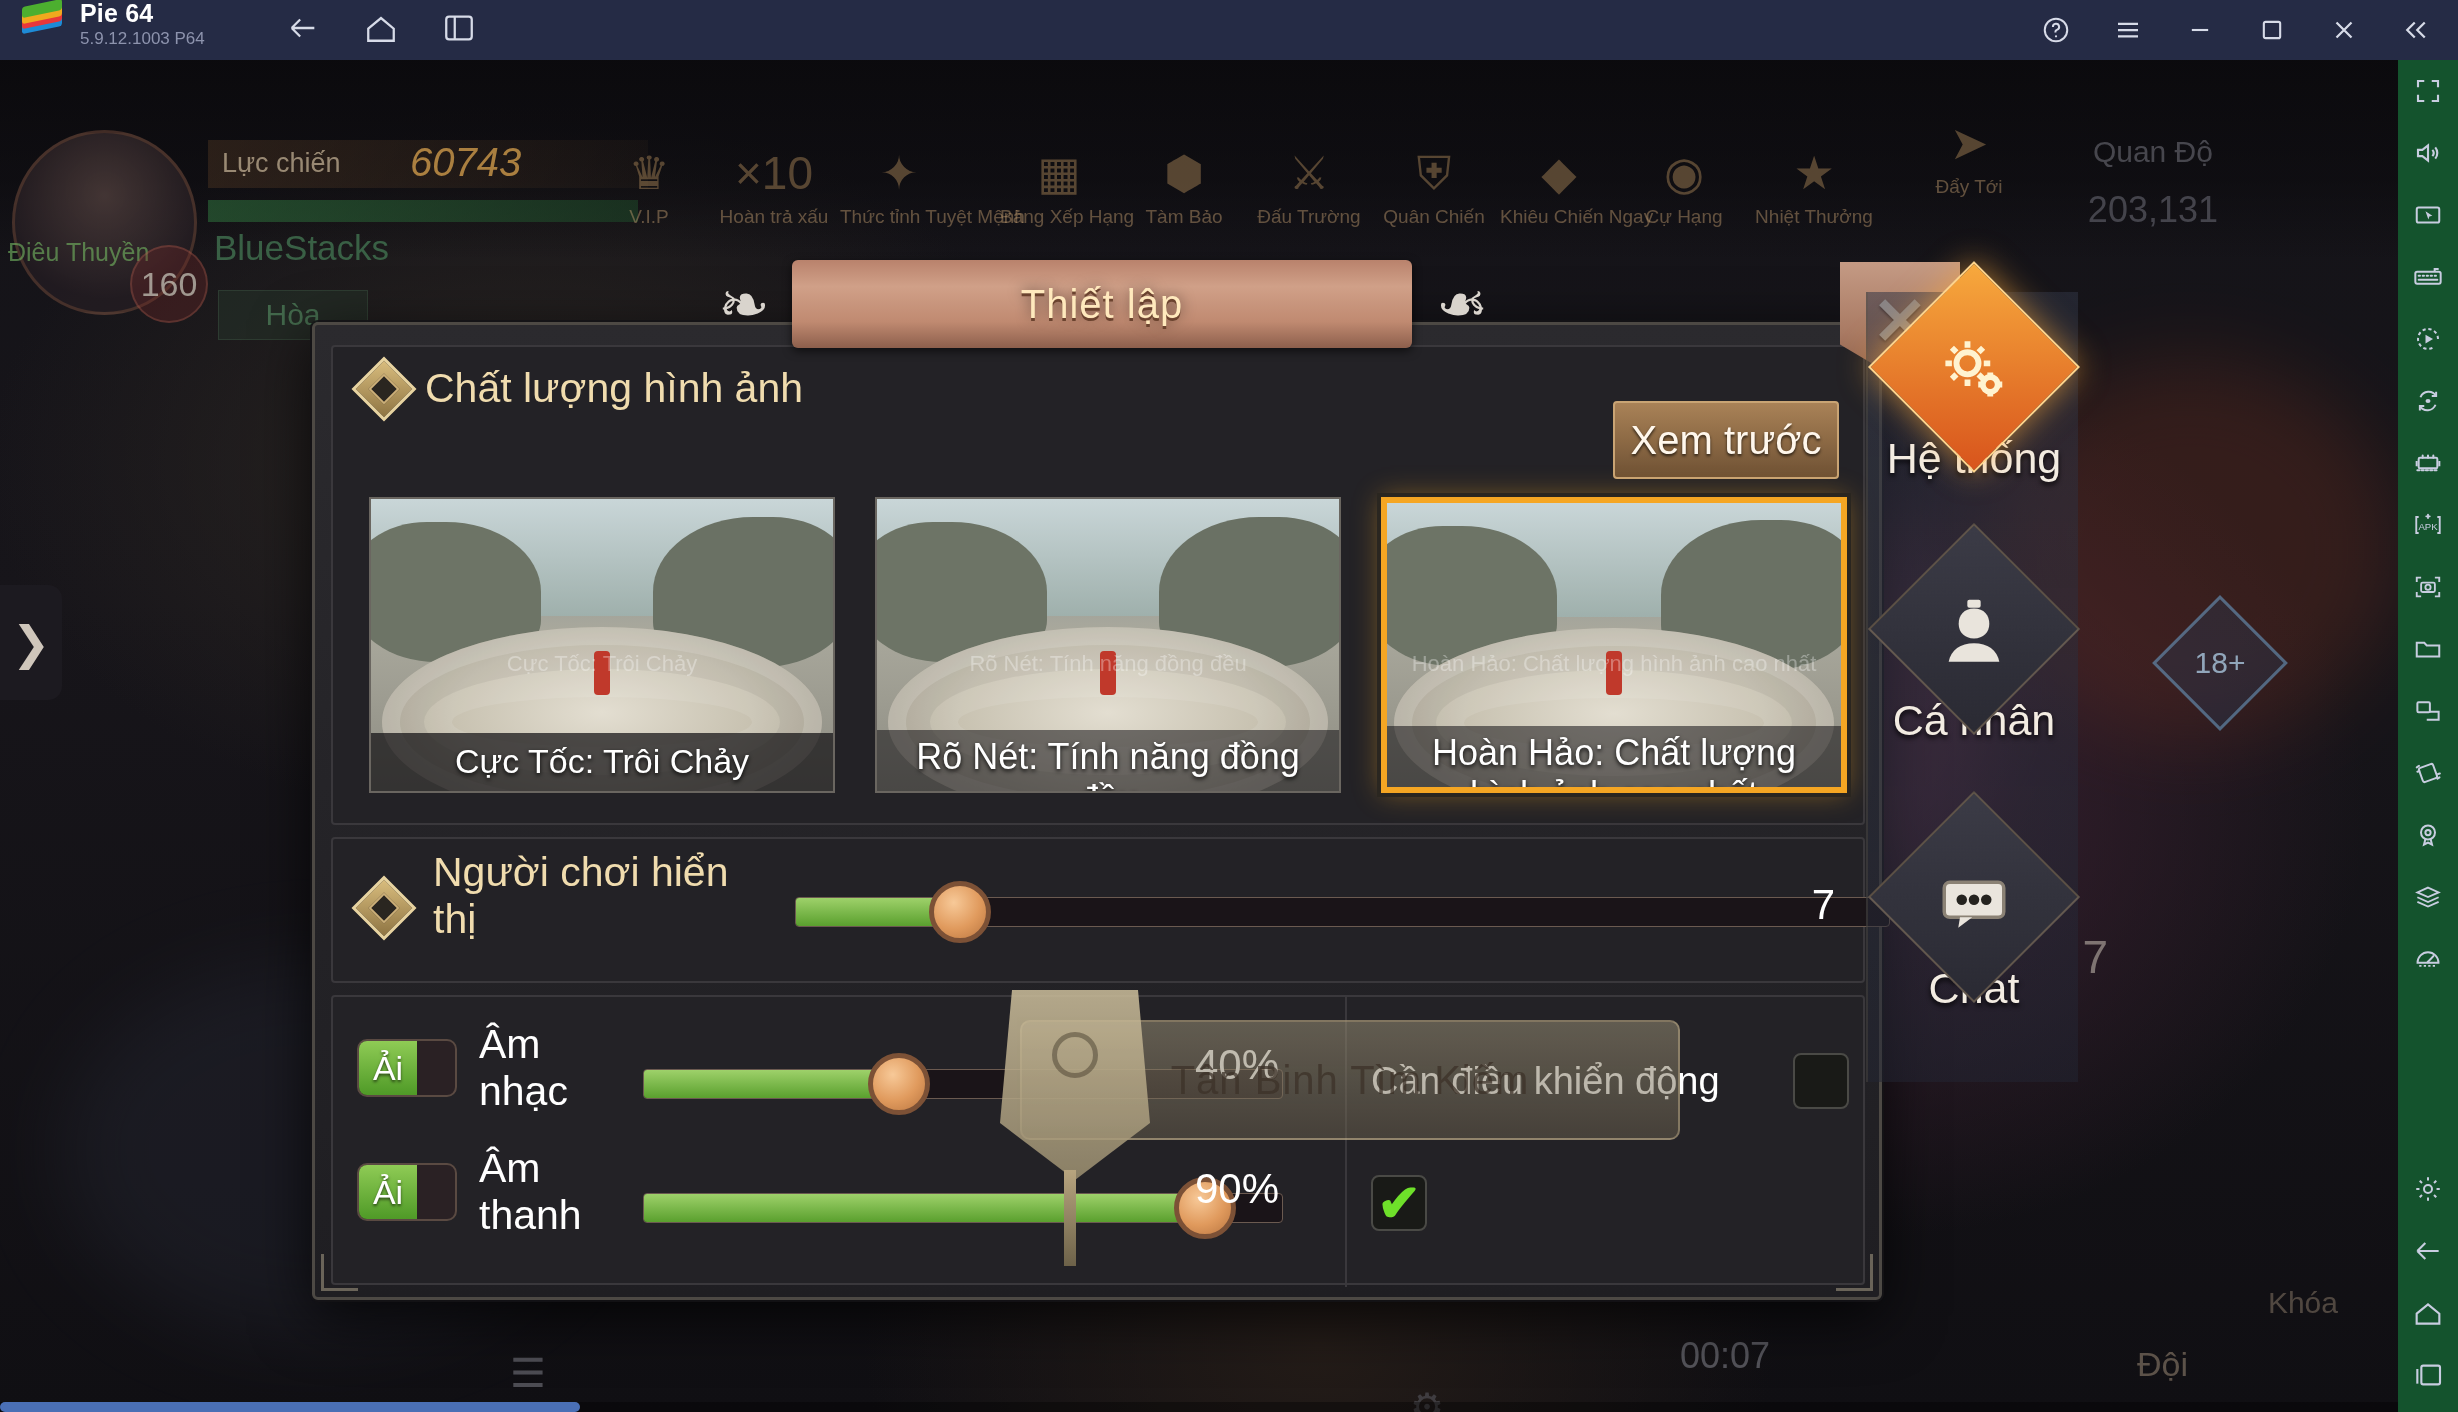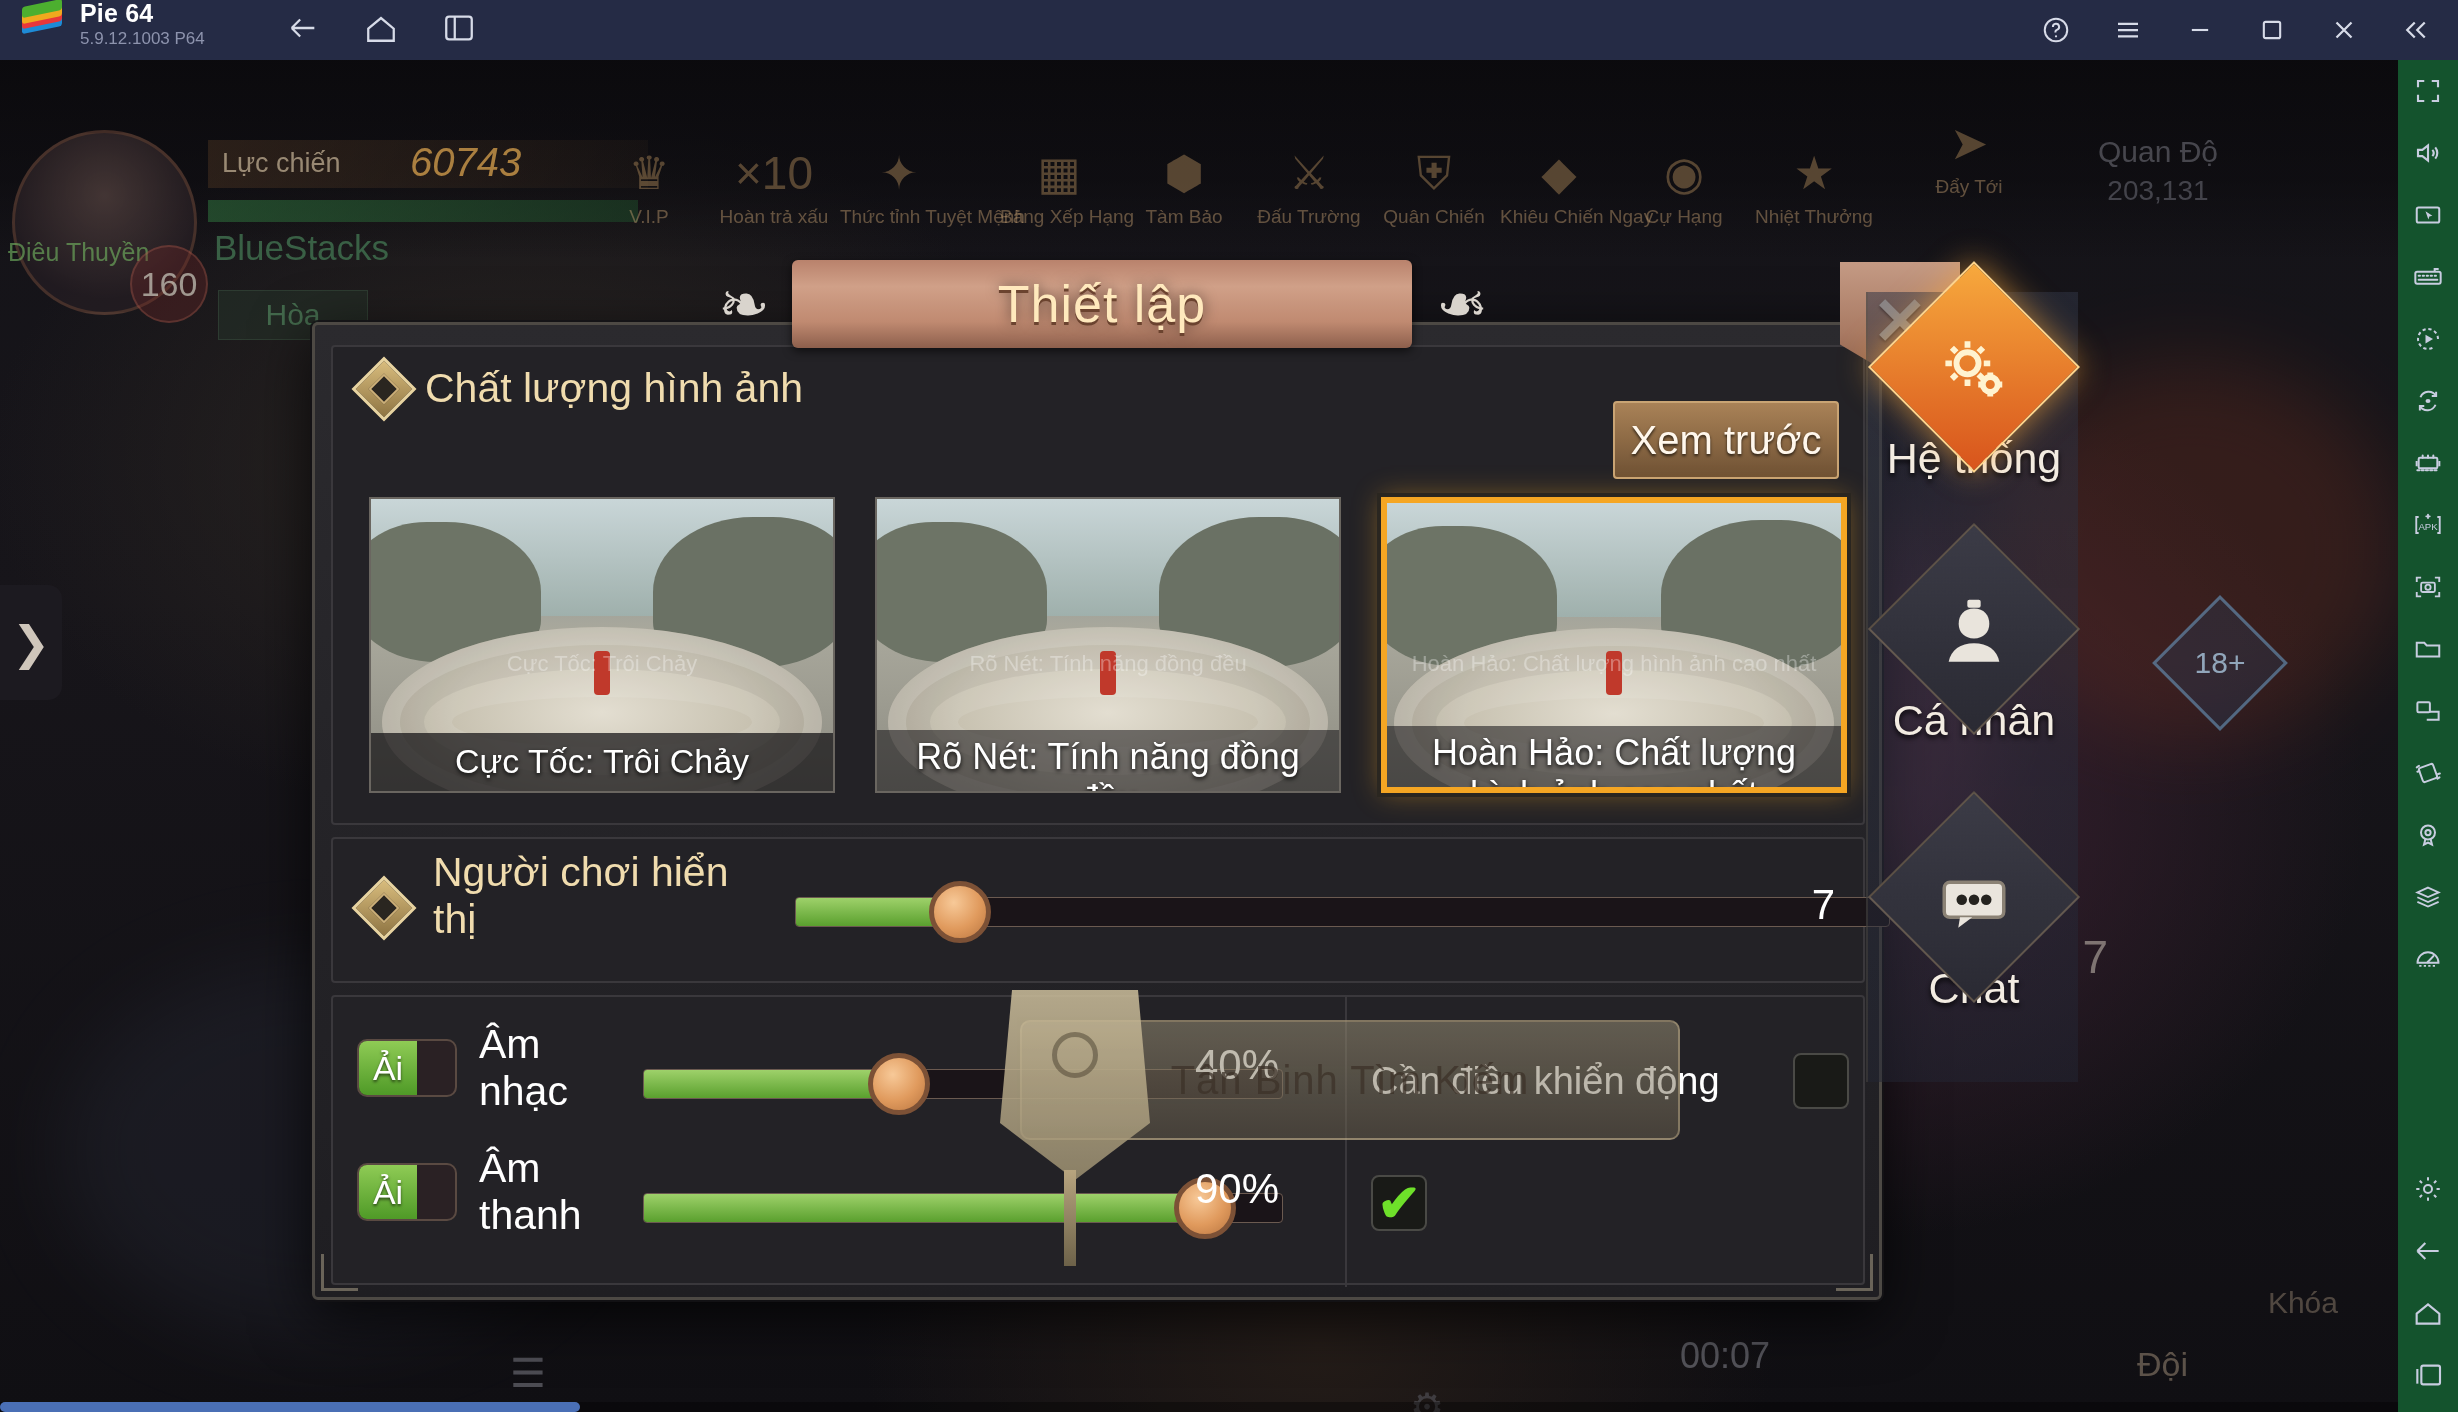--- a/index.html
+++ b/index.html
@@ -54,21 +54,21 @@
      background:linear-gradient(90deg,rgba(80,55,35,.55),rgba(50,38,28,.25));opacity:.8;}
   #power-label{ position:absolute;left:222px;top:88px;color:#c9b79a;font-size:27px;opacity:.7;}
   #power-val{ position:absolute;left:410px;top:80px;color:#d9a24e;font-size:40px;font-style:italic;opacity:.75;}
   #exp-bar{ position:absolute;left:208px;top:140px;width:430px;height:22px;
      background:linear-gradient(90deg,#2d6b3a,#1d4427); opacity:.6;}
   #nick{ position:absolute;left:214px;top:168px;color:#3f6d4d;font-size:35px;opacity:.85;}
   #guild{ position:absolute;left:218px;top:230px;width:150px;height:50px;
      background:rgba(40,60,45,.5);border:1px solid rgba(90,130,95,.3);
      color:#4d7d58;font-size:30px;display:flex;align-items:center;justify-content:center;opacity:.8;}
   #quando{ position:absolute;right:180px;top:75px;color:#5a5a62;font-size:30px;text-align:center;opacity:.75;}
-  #quando .n{ font-size:28px;display:block;margin-top:6px;color:#55555e;}
+  #quando .n{ font-size:36px;display:block;margin-top:20px;color:#55555e;}
 
   .hud-item{ position:absolute; top:90px; width:118px; text-align:center; opacity:.45; }
   .hud-item .gl{ font-size:46px; color:#b08a5a; line-height:1; }
   .hud-item .lb{ font-size:19px; color:#c6a072; margin-top:10px; white-space:nowrap;}
 
   
   #left-tab{ position:absolute;left:0;top:525px;width:62px;height:115px;
      background:rgba(30,28,34,.8);border-radius:0 14px 14px 0;
      display:flex;align-items:center;justify-content:center;color:#cfc6bb;font-size:46px;}
 
@@ -101,21 +101,21 @@
   #dlg-frame::after{ right:6px; bottom:6px; border-left:none;border-top:none; }
 
   #dlg-titlebar{
     position:absolute; left:480px; top:0; width:620px; height:88px;
     background:linear-gradient(180deg,#b9826c 0%,#d0a088 30%,#c08a71 70%,#8d5f4c 100%);
     border-radius:6px; box-shadow:0 3px 10px rgba(0,0,0,.6);
   }
   #dlg-title{
     position:absolute; left:480px; top:0; width:620px; height:88px;
     display:flex; align-items:center; justify-content:center;
-    color:#ffe9bd; font-size:52px; letter-spacing:1px;
+    color:#ffe9bd; font-size:40px; letter-spacing:1px;
     text-shadow:0 3px 0 #6b432f, 0 0 14px rgba(0,0,0,.6);
     text-align:center;
   }
   .orn{ position:absolute; top:8px; width:120px; height:72px; color:#d9d4cd; font-size:62px;
         display:flex;align-items:center;justify-content:center; }
   #orn-l{ left:372px; }
   #orn-r{ left:1090px; transform:scaleX(-1); }
 
   #close-btn{
     position:absolute; right:-78px; top:2px; width:120px;height:118px;

